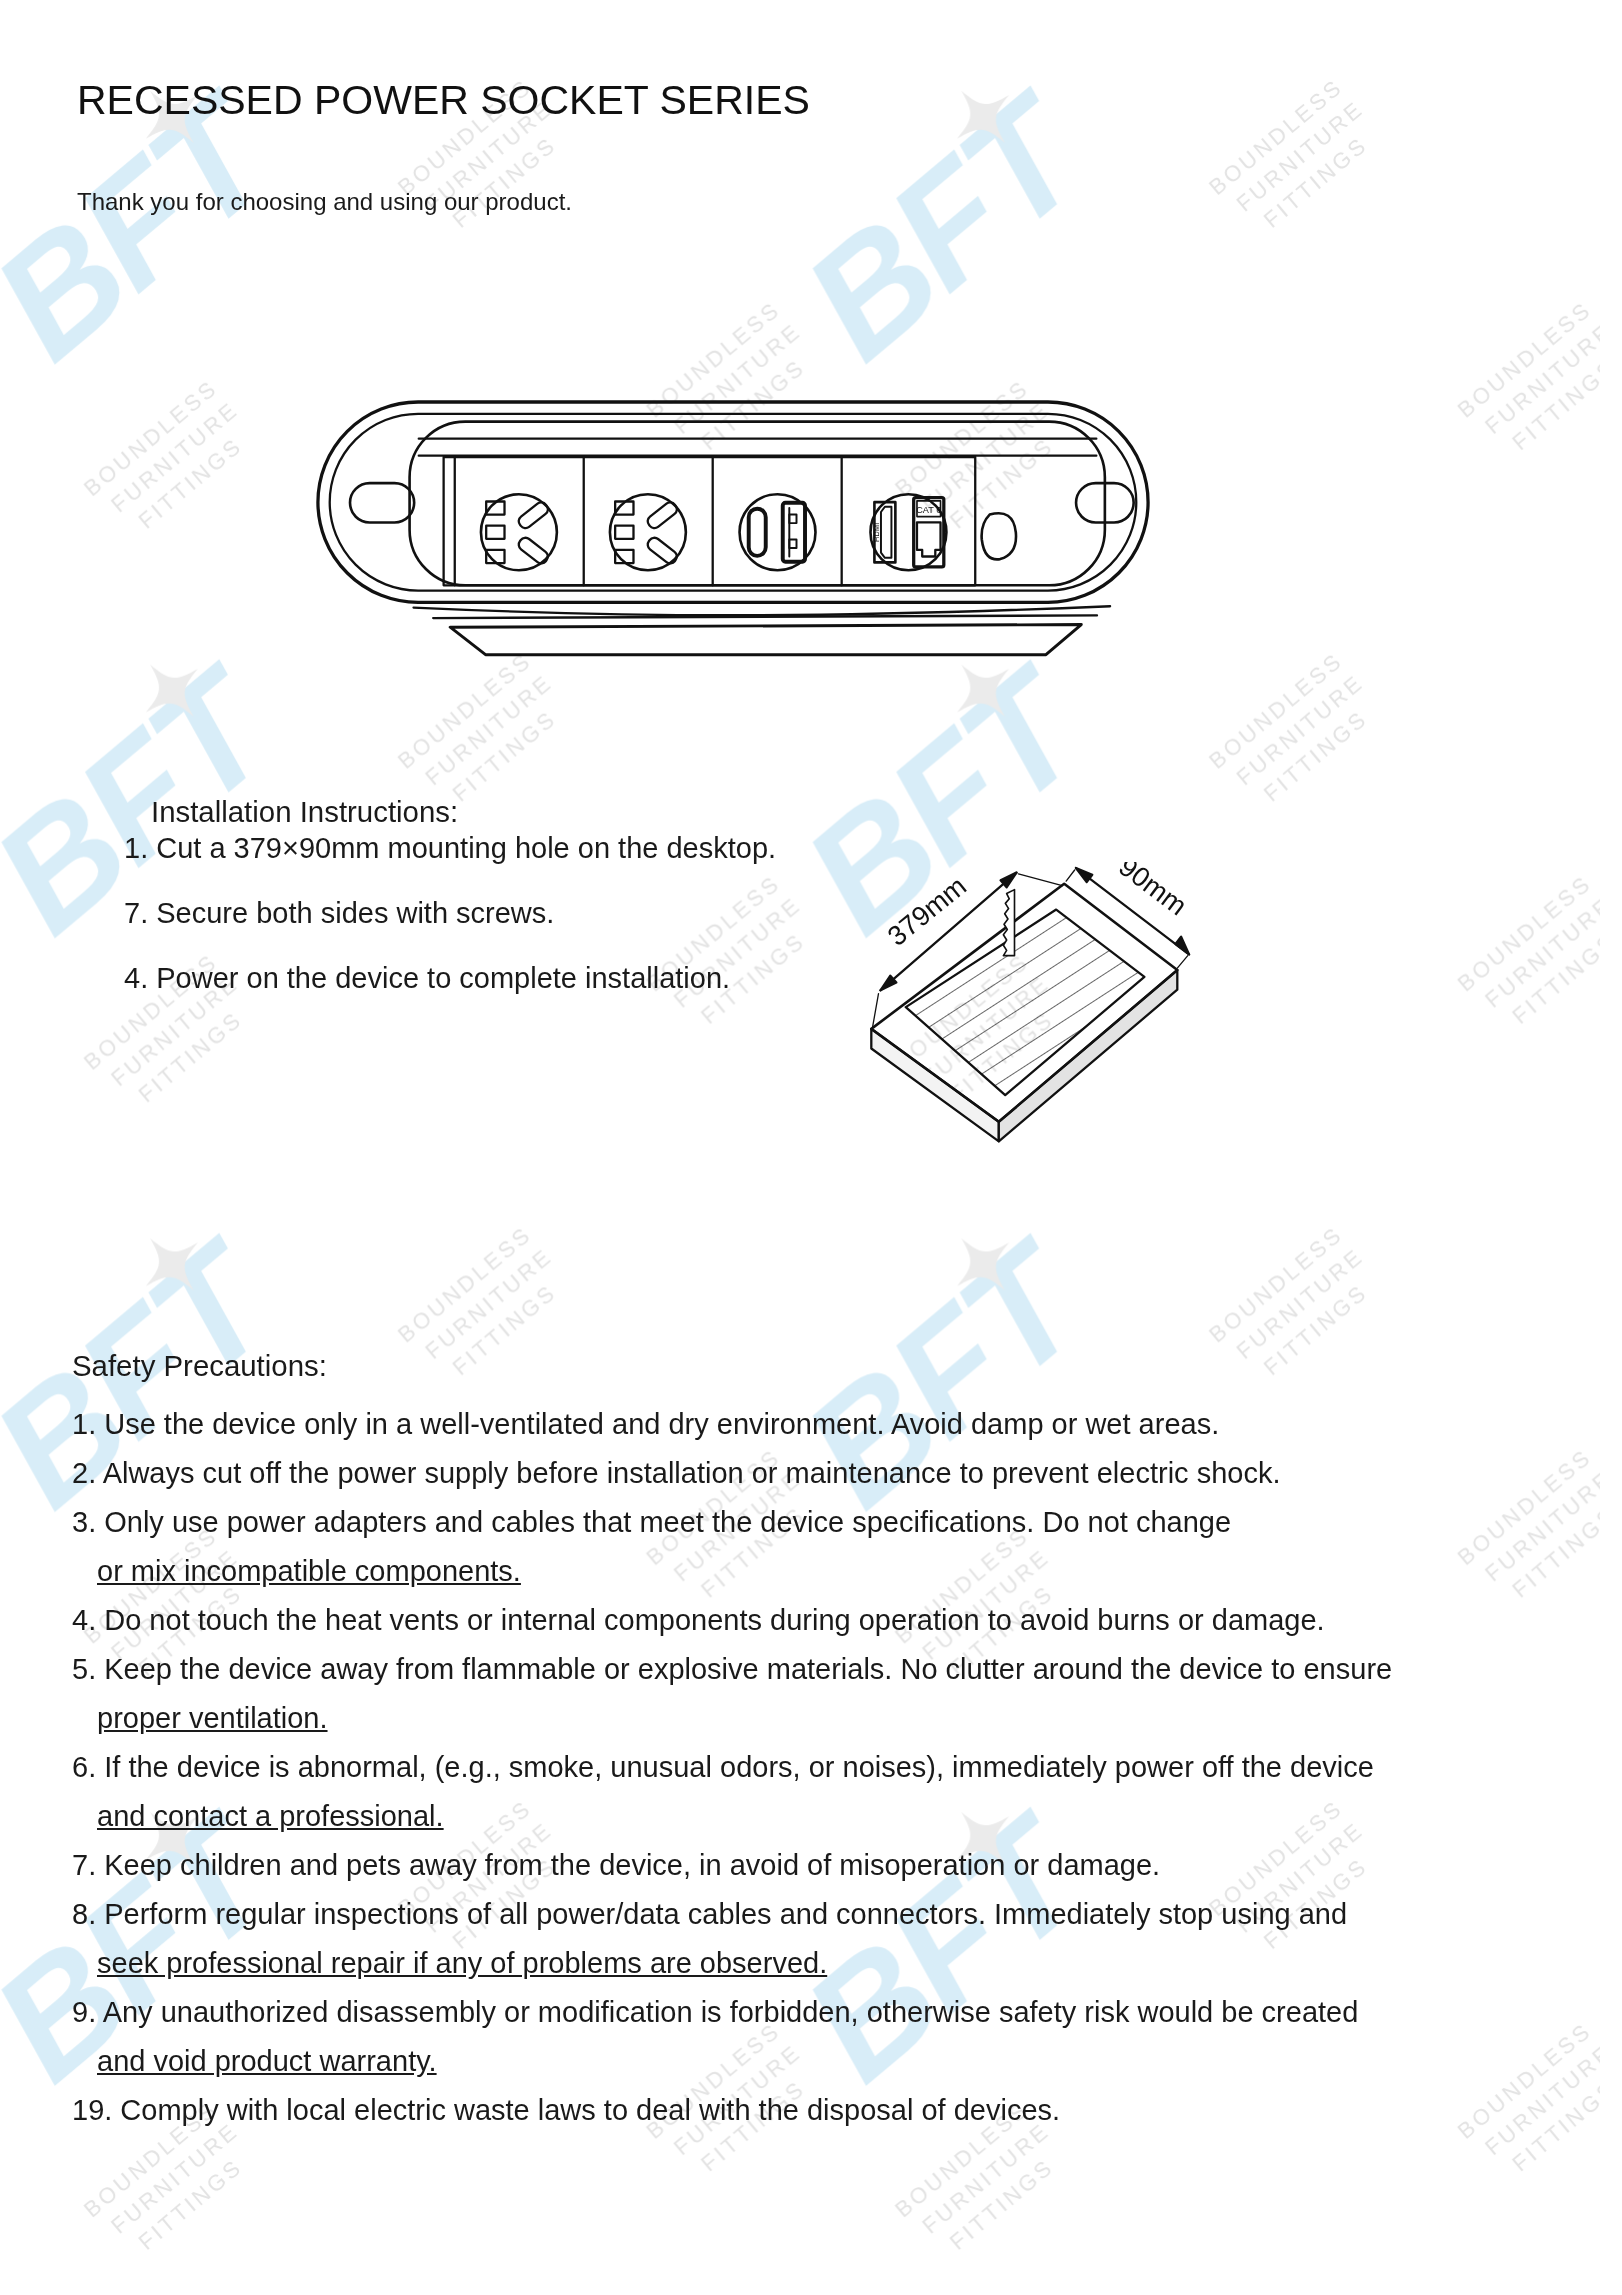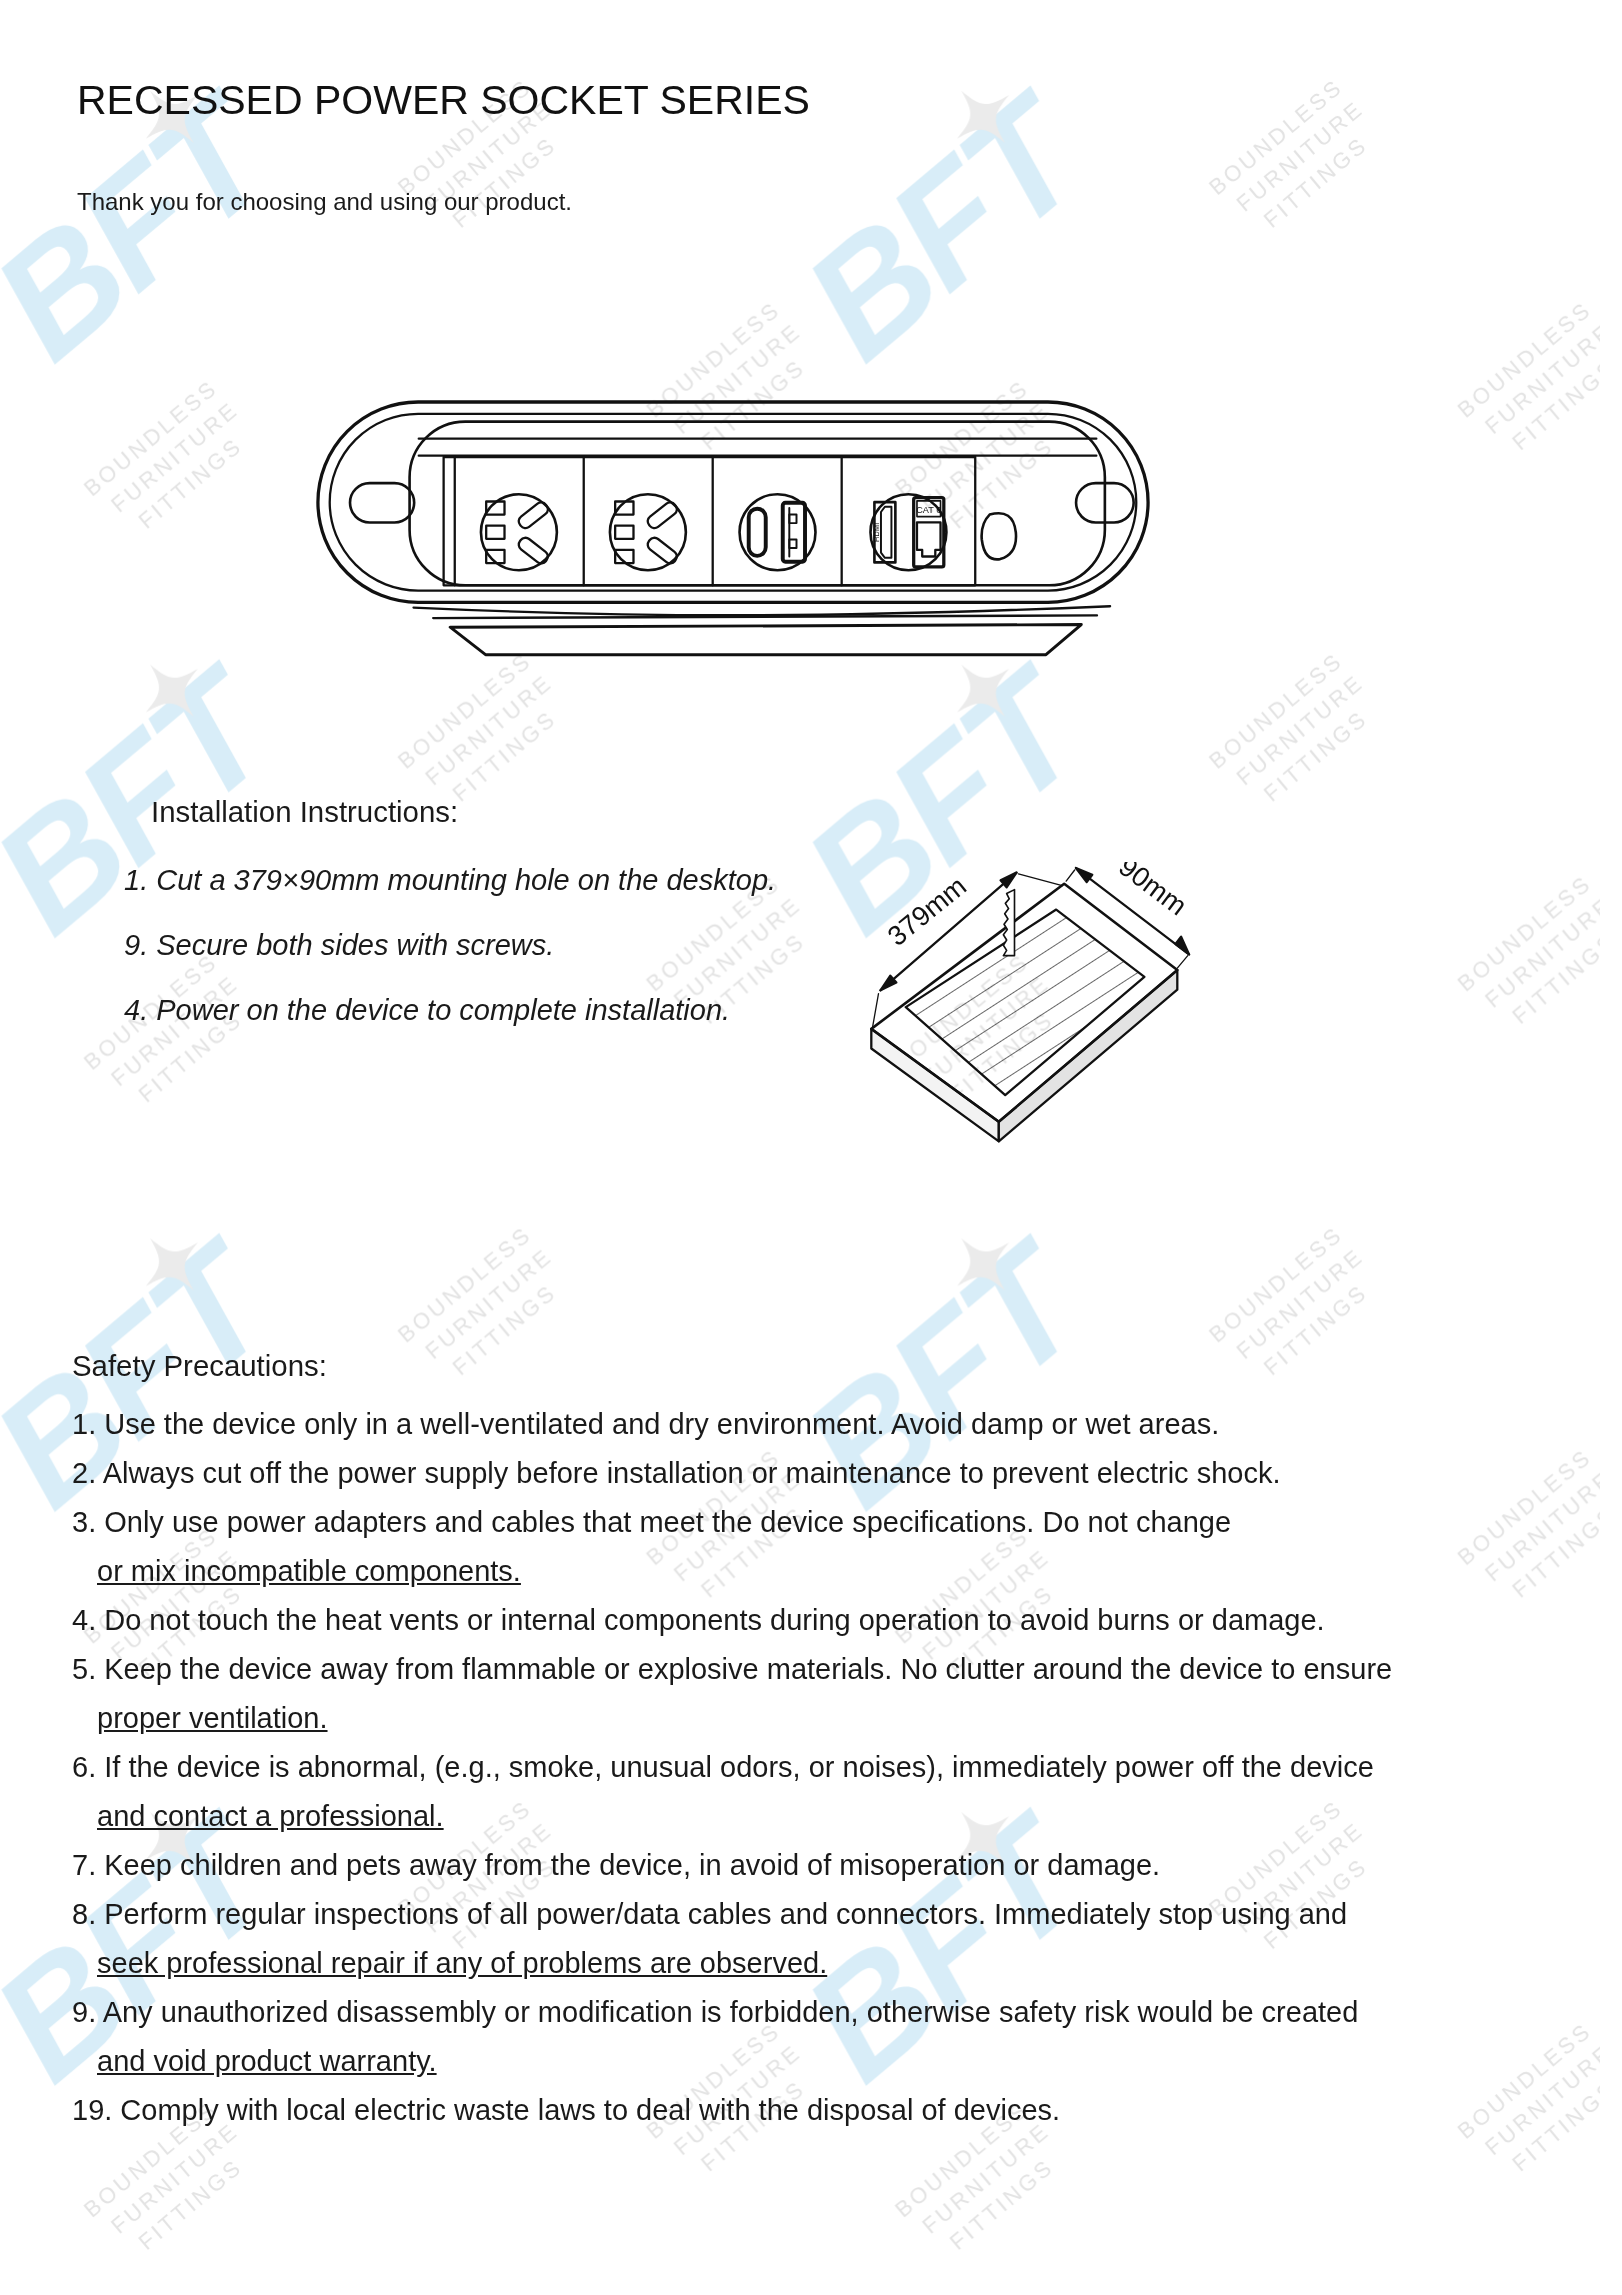--- a/index.html
+++ b/index.html
@@ -19,21 +19,21 @@
     left:77px;top:77px;
     font-size:41px;
     letter-spacing:0px;
     color:#111;
   }
   .intro{left:77px;top:188px;font-size:24px;}
   .socket-svg{position:absolute;left:314px;top:398px;width:838px;height:262px;}
   .diagram-svg{position:absolute;left:870px;top:862px;width:340px;height:288px;}
   .install{left:124px;top:795px;margin-left:27px;}
   .sec-heading{font-size:29.4px;white-space:nowrap;}
-  .install-steps{position:absolute;left:124px;top:864px;font-style:italic;}
+  .install-steps{position:absolute;left:124px;top:832px;}
   .istep{height:65px;font-size:29px;white-space:nowrap;}
   .safety{left:72px;top:1349px;}
   .safety-lines{position:absolute;left:72px;top:1400px;line-height:49px;}
   .sline{height:49px;font-size:29px;white-space:nowrap;}
   .sline.cont{padding-left:25px;text-decoration:underline;}
   svg text{font-family:"Liberation Sans", sans-serif;}
   .lineart{stroke:#111;fill:none;stroke-linecap:round;stroke-linejoin:round;}
 </style>
 </head>
 <body>
@@ -136,21 +136,21 @@
         <path d="M 182,336 L 1196,332" stroke-width="3.5"></path>
         <path d="M 208,350 L 1172,346 L 1118,392 L 262,392 Z" stroke-width="4.5"></path>
       </g>
     </svg>
 
     <div class="abs install">
       <div class="sec-heading">Installation Instructions:</div>
     </div>
     <div class="install-steps">
       <div class="istep">1. Cut a 379×90mm mounting hole on the desktop.</div>
-      <div class="istep">9. Secure both sides with screws.</div>
+      <div class="istep">7. Secure both sides with screws.</div>
       <div class="istep">4. Power on the device to complete installation.</div>
     </div>
 
     <svg class="diagram-svg" viewBox="0 0 520 440">
       <defs>
         <pattern id="hatch" width="26" height="26" patternUnits="userSpaceOnUse" patternTransform="rotate(-33)">
           <line x1="0" y1="0" x2="26" y2="0" stroke="#444" stroke-width="2.5"></line>
         </pattern>
       </defs>
       <g class="lineart" stroke-width="3.5">

